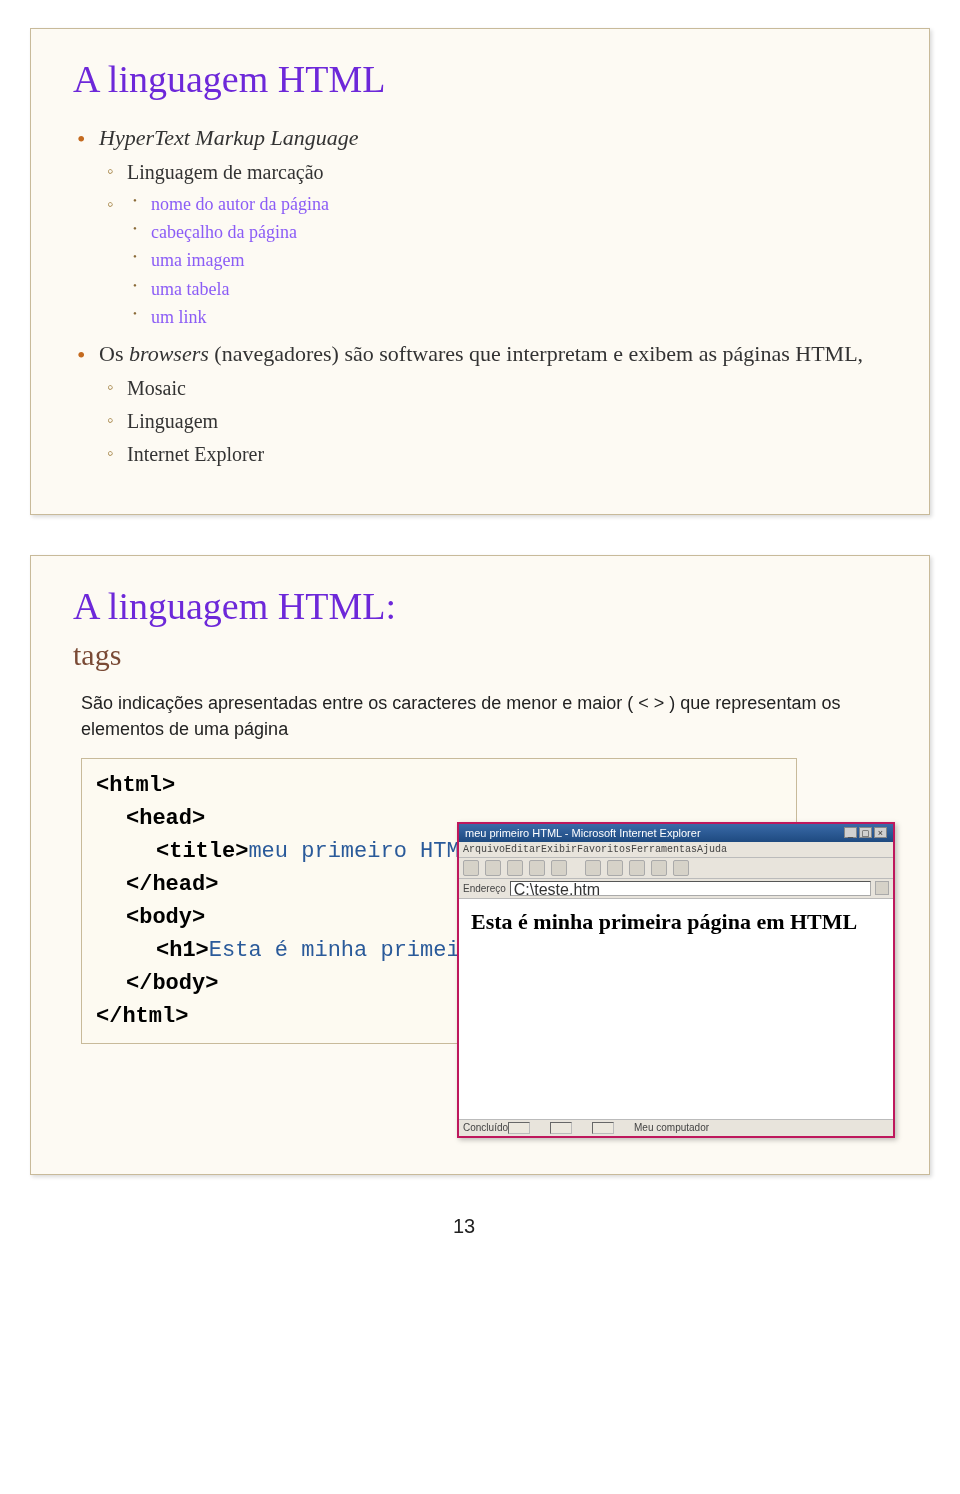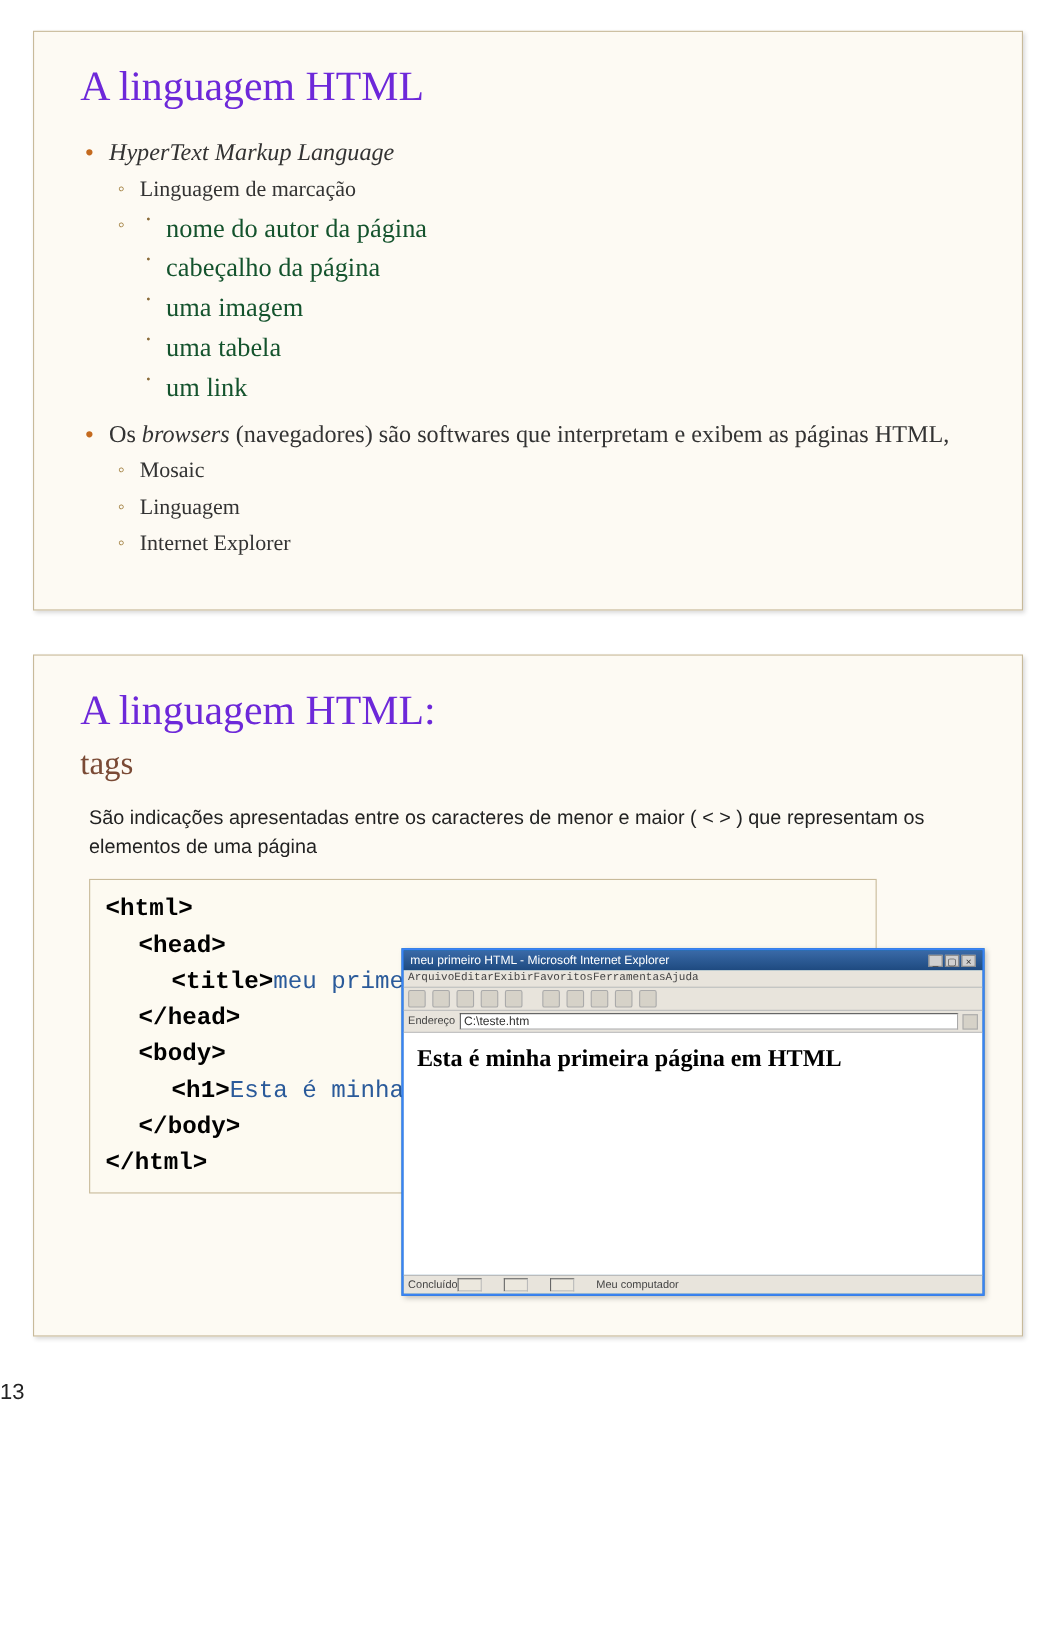--- a/index.html
+++ b/index.html
@@ -74,22 +74,22 @@
     font-size: 18px;
   }
   ul.level3 {
     list-style: none;
     margin-top: 4px;
     padding-left: 4px;
   }
   ul.level3 > li {
     position: relative;
     padding-left: 20px;
-    font-size: 24px;
-    color: #14532d;
+    font-size: 18px;
+    color: #8b5cf6;
     margin-bottom: 4px;
     line-height: 1.35;
   }
   ul.level3 > li::before {
     content: "•";
     position: absolute;
     left: 2px;
     top: 1px;
     color: #8a6a38;
     font-size: 11px;
@@ -118,23 +118,23 @@
   .codebox .ind1 { padding-left: 30px; display: block; }
   .codebox .ind2 { padding-left: 60px; display: block; }
   .codebox .tag { font-weight: bold; }
   .codebox .txt { color: #2a5a9a; text-align: center; }
   
   
   .browser-mock {
     position: absolute;
     right: 34px;
     bottom: 36px;
-    width: 530px;
-    border: 2px solid #3b82f6;
-    background: #0369a1;
+    width: 438px;
+    border: 2px solid #be185d;
+    background: #a3a3a3;
     font-family: Tahoma, Arial, sans-serif;
     box-shadow: 2px 2px 5px rgba(0,0,0,0.25);
   }
   .bm-title {
     background: linear-gradient(#3a6aa8, #1e4a80);
     color: #fff;
     font-size: 11px;
     padding: 3px 6px;
     display: flex;
     justify-content: space-between;
@@ -184,21 +184,21 @@
     align-items: center;
     gap: 4px;
     font-size: 10px;
     color: #444;
   }
   .bm-addr .field {
     flex: 1;
     background: #fff;
     border: 1px inset #aaa;
     height: 15px;
-    font-size: 11px;
+    font-size: 16px;
     padding: 0 3px;
     line-height: 15px;
     color: #333;
   }
   .bm-addr .go {
     width: 14px; height: 14px;
     background: #d6d2c8;
     border: 1px solid #aaa;
   }
   .bm-body {
@@ -226,21 +226,21 @@
     gap: 20px;
     align-items: center;
   }
   .bm-status .cell {
     border: 1px inset #bbb;
     height: 12px;
     width: 22px;
     background: #ece8de;
   }
   .pagenum {
-    text-align: left;
+    text-align: center;
     font-family: Arial, sans-serif;
     font-size: 20px;
     color: #222;
     margin: 6px 32px 16px 0;
   }
 </style>
 </head>
 <body>
 
 <div class="slide">

